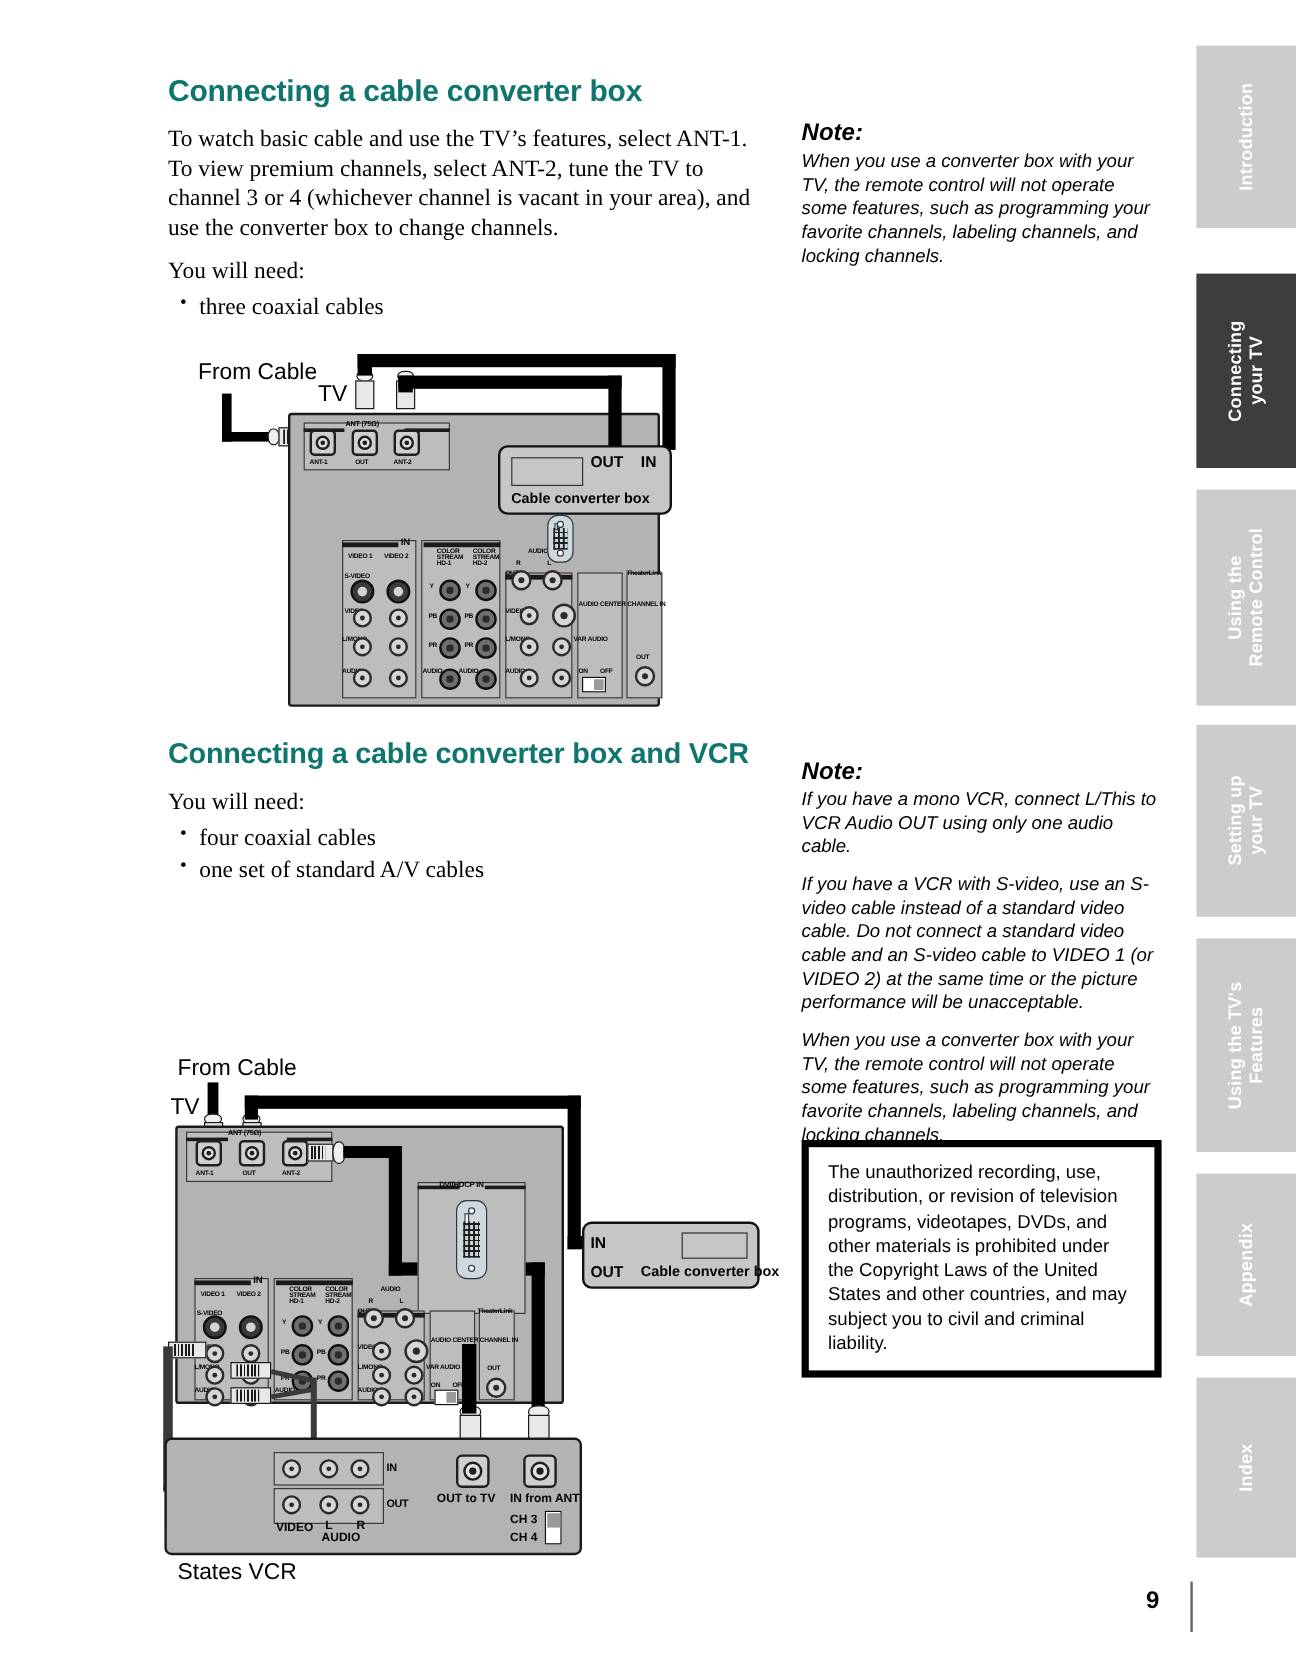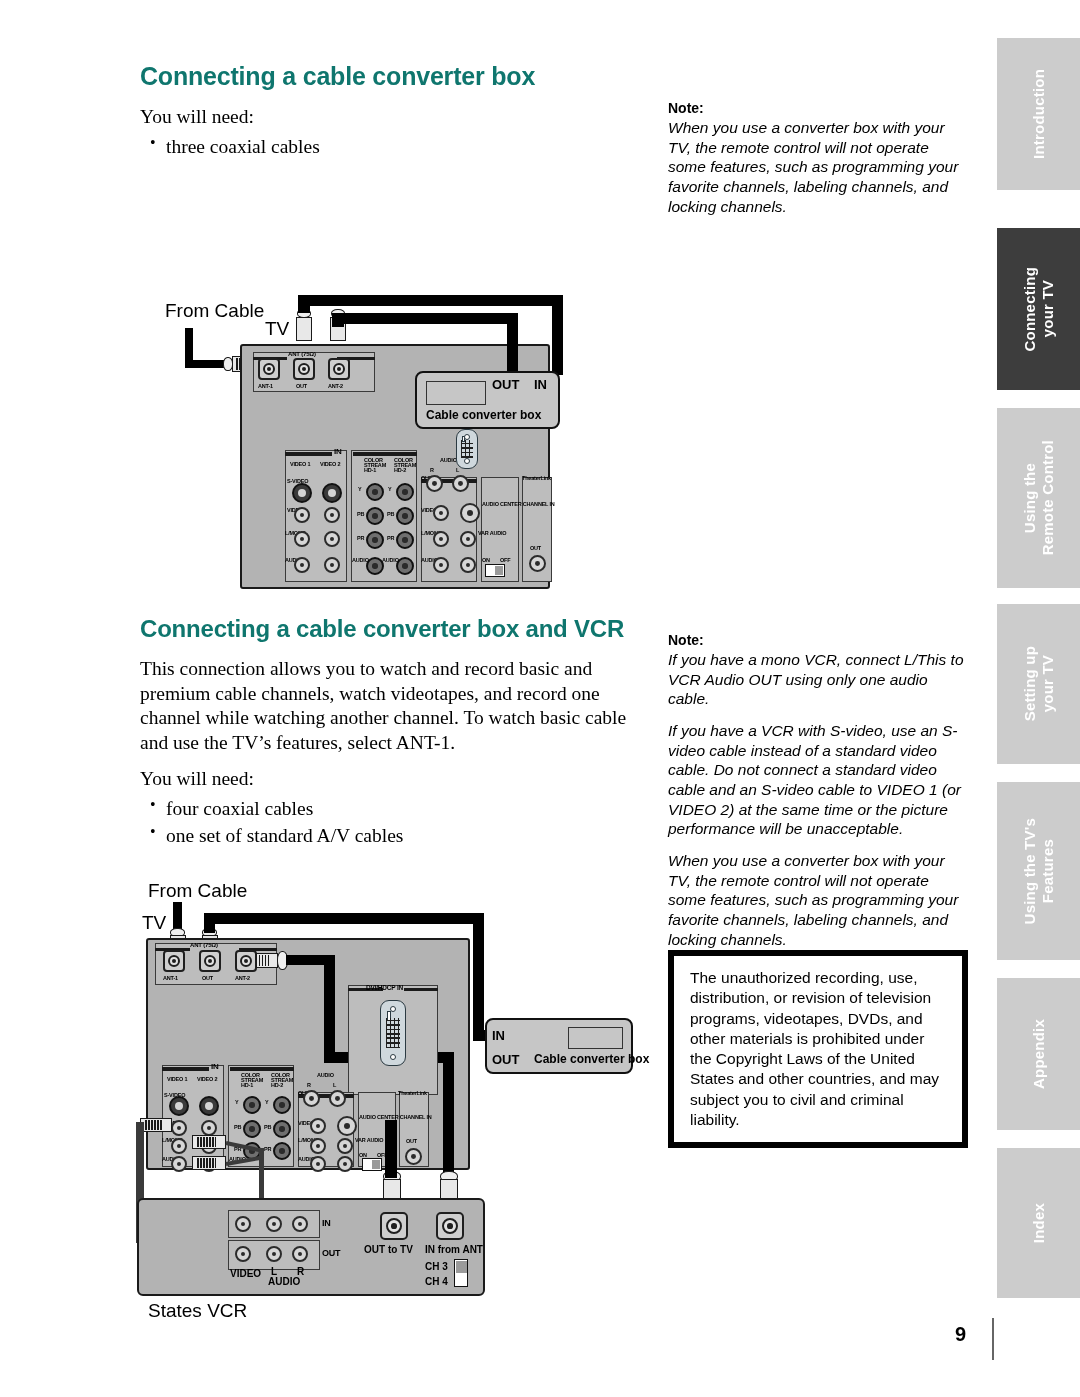--- a/index.html
+++ b/index.html
@@ -59,21 +59,21 @@
   }
   ul.bullets { margin:0 0 8px 0; padding:0 0 0 26px; list-style:none; }
   ul.bullets li { font-size:19.5px; line-height:1.3; margin-bottom:2px; position:relative; }
   ul.bullets li::before {
     content:"\2022"; position:absolute; left:-16px; top:-1px; font-size:16px;
   }
 
   
   .note { font-family:"Liberation Sans", sans-serif; }
   .note .nhead {
-    font-weight:bold; font-size:14px; margin-bottom:2px; color:#000;
+    font-style:italic; font-weight:bold; font-size:20px; margin-bottom:2px; color:#000;
   }
   .note p {
     font-style:italic; font-size:15.5px; line-height:1.27; margin:0 0 12px 0; color:#000;
   }
 
   
   .copybox {
     border:6px solid #000;
     padding:12px 14px 12px 16px;
     background:#fff;
@@ -233,20 +233,21 @@
     </div>
     <div class="tab" style="top:1148px;height:150px;">
       <div class="vtext">
           <span class="line">Index</span>
         </div>
     </div>
   </div>
 
   <div class="col-left" style="top:62px;">
     <h1 class="sect">Connecting a cable converter box</h1>
+    <p class="body">To watch basic cable and use the TV’s features, select ANT-1. To view premium channels, select ANT-2, tune the TV to channel 3 or 4 (whichever channel is vacant in your area), and use the converter box to change channels.</p>
     <p class="body" style="margin-bottom:4px;">You will need:</p>
     <ul class="bullets">
       <li>three coaxial cables</li>
     </ul>
   </div>
 
   <div class="col-right note" style="top:100px;">
     <div class="nhead">Note:</div>
     <p>When you use a converter box with your TV, the remote control will not operate some features, such as programming your favorite channels, labeling channels, and locking channels.</p>
   </div>
@@ -384,21 +385,20 @@
     <div class="dvi" style="left:316px;top:134px;width:22px;height:40px;">
       <div class="blade"></div>
         <div class="grid"></div>
       <div class="hole" style="top:4px;"></div>
         <div class="hole" style="bottom:4px;"></div>
     </div>
   </div>
 
   <div class="col-left" style="top:615px;">
     <h1 class="sect" style="font-size:24px;">Connecting a cable converter box and VCR</h1>
-    <p class="body">This connection allows you to watch and record basic and premium cable channels, watch videotapes, and record one channel while watching another channel. To watch basic cable and use the TV’s features, select ANT-1.</p>
     <p class="body" style="margin-bottom:4px;">You will need:</p>
     <ul class="bullets">
       <li>four coaxial cables</li>
       <li>one set of standard A/V cables</li>
     </ul>
   </div>
 
   <div class="col-right note" style="top:632px;">
     <div class="nhead">Note:</div>
     <p>If you have a mono VCR, connect L/This to VCR Audio OUT using only one audio cable.</p>

